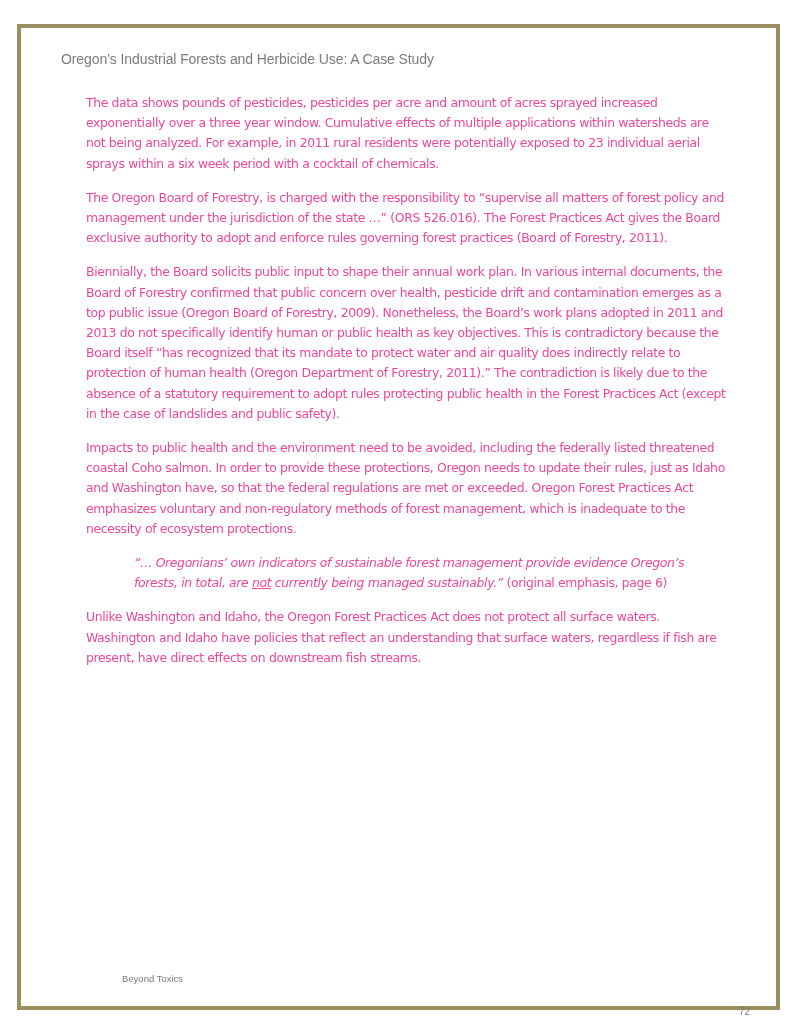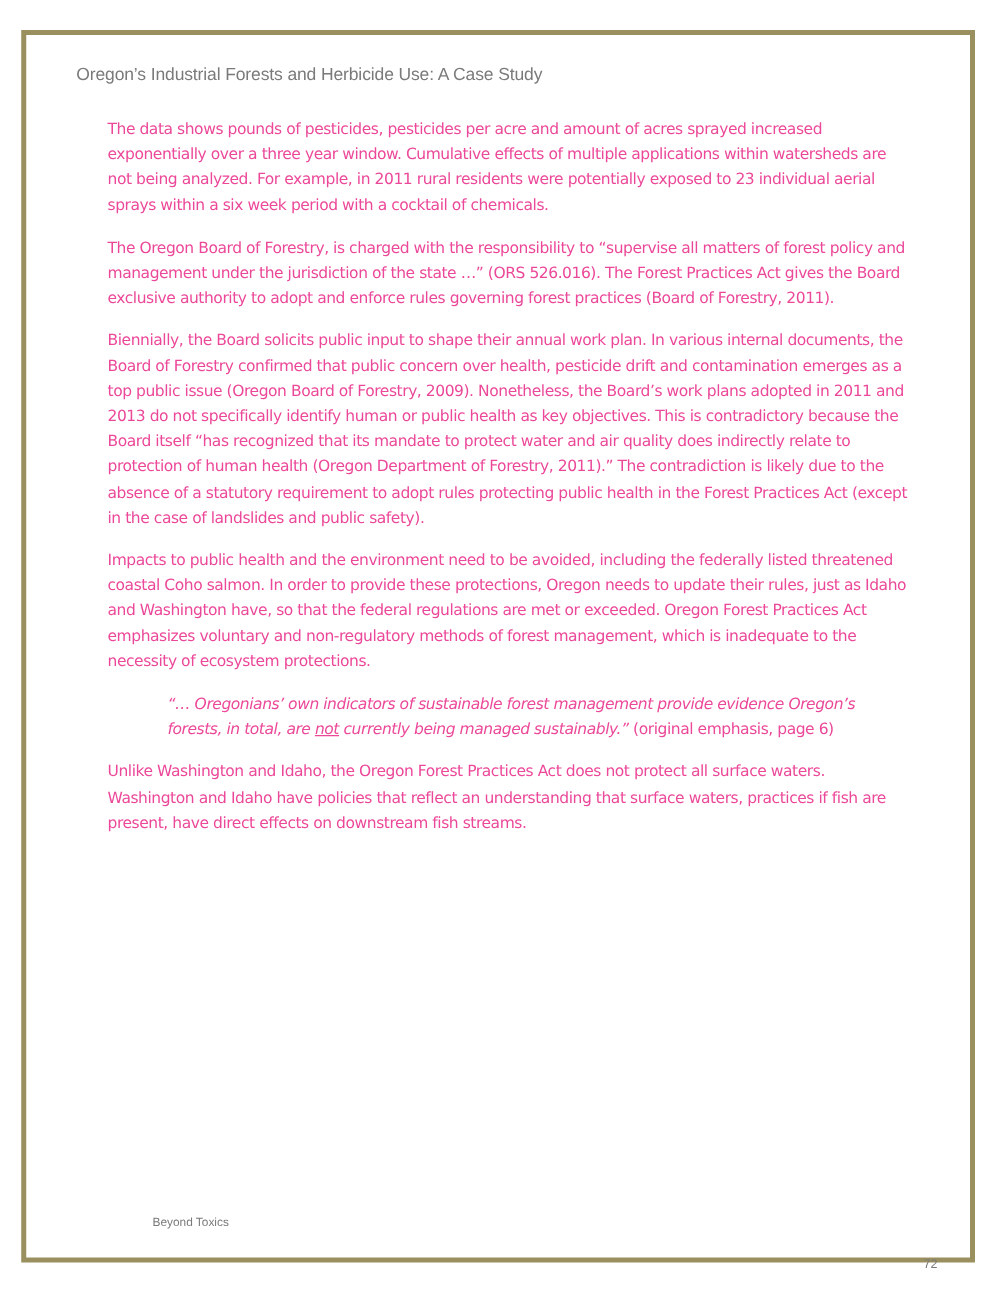--- a/index.html
+++ b/index.html
@@ -60,17 +60,17 @@
 <div class="page-frame"></div>
 
 <div class="running-header">Oregon’s Industrial Forests and Herbicide Use: A Case Study</div>
 
 <div class="body-text">
   <p>The data shows pounds of pesticides, pesticides per acre and amount of acres sprayed increased exponentially over a three year window.  Cumulative effects of multiple applications within watersheds are not being analyzed.  For example, in 2011 rural residents were potentially exposed to 23 individual aerial sprays within a six week period with a cocktail of chemicals.</p>
   <p>The Oregon Board of Forestry, is charged with the responsibility to “supervise all matters of forest policy and management under the jurisdiction of the state …” (ORS 526.016).  The Forest Practices Act gives the Board exclusive authority to adopt and enforce rules governing forest practices (Board of Forestry, 2011).</p>
   <p>Biennially, the Board solicits public input to shape their annual work plan.  In various internal documents, the Board of Forestry confirmed that public concern over health, pesticide drift and contamination emerges as a top public issue (Oregon Board of Forestry, 2009).  Nonetheless, the Board’s work plans adopted in 2011 and 2013 do not specifically identify human or public health as key objectives. This is contradictory because the Board itself “has recognized that its mandate to protect water and air quality does indirectly relate to protection of human health (Oregon Department of Forestry, 2011).”  The contradiction is likely due to the absence of a statutory requirement to adopt rules protecting public health in the Forest Practices Act (except in the case of landslides and public safety).</p>
   <p>Impacts to public health and the environment need to be avoided, including the federally listed threatened coastal Coho salmon.  In order to provide these protections, Oregon needs to update their rules, just as Idaho and Washington have, so that the federal regulations are met or exceeded.  Oregon Forest Practices Act emphasizes voluntary and non-regulatory methods of forest management, which is inadequate to the necessity of ecosystem protections.</p>
   <p class="quote"><em>“… Oregonians’ own indicators of sustainable forest management provide evidence Oregon’s forests, in total, are </em><em><u>not</u></em><em> currently being managed sustainably.”</em><span> (original emphasis, page 6)</span></p>
-  <p>Unlike Washington and Idaho, the Oregon Forest Practices Act does not protect all surface waters.  Washington and Idaho have policies that reflect an understanding that surface waters, practices if fish are present, have direct effects on downstream fish streams.</p>
+  <p>Unlike Washington and Idaho, the Oregon Forest Practices Act does not protect all surface waters.  Washington and Idaho have policies that reflect an understanding that surface waters, regardless if fish are present, have direct effects on downstream fish streams.</p>
 </div>
 
 <div class="running-footer-left">Beyond Toxics</div>
 <div class="running-footer-right">72</div>
 
 </body></html>

